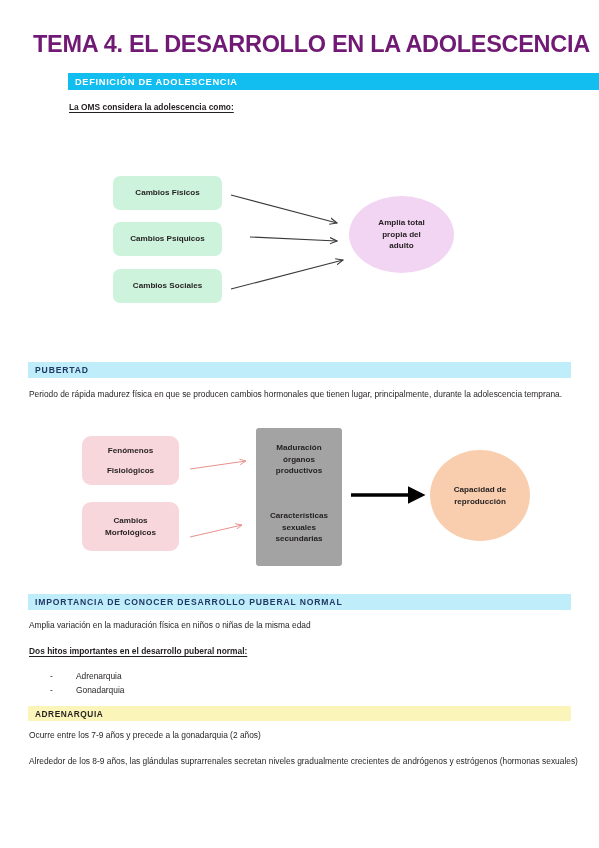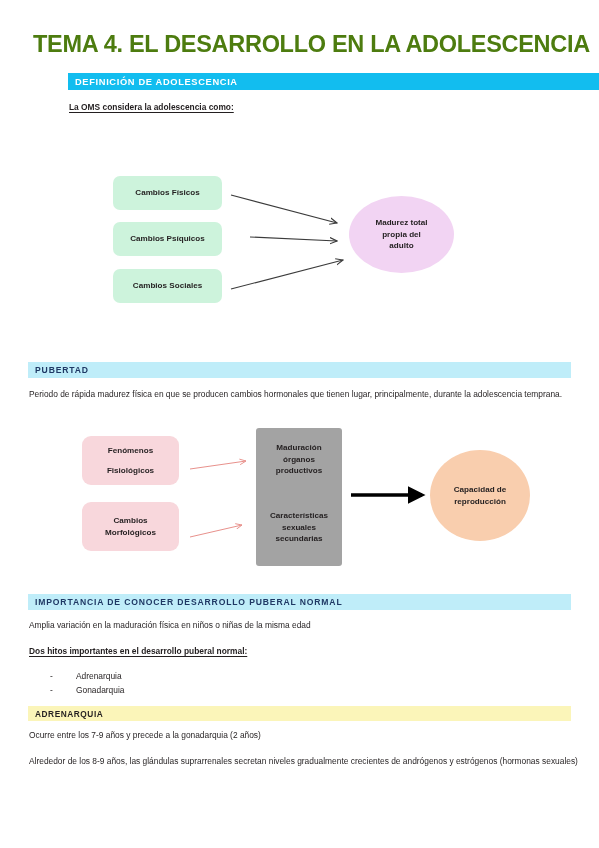--- a/index.html
+++ b/index.html
@@ -23,21 +23,21 @@
 
   
   .doc-title {
     position: absolute;
     left: 33px;
     top: 32px;
     width: 540px;
     font-size: 23.5px;
     font-weight: bold;
     letter-spacing: -0.3px;
-    color: #4d7c0f;
+    color: #701a75;
     line-height: 1.08;
     white-space: nowrap;
   }
 
   
   .bar {
     position: absolute;
     left: 28px;
     width: 543px;
     box-sizing: border-box;
@@ -176,21 +176,21 @@
         <marker id="arrDark" viewBox="0 0 10 10" refX="9" refY="5" markerWidth="7" markerHeight="7" orient="auto-start-reverse">
           <path d="M 0 1 L 9 5 L 0 9" fill="none" stroke="#3B3B3B" stroke-width="1.4"></path>
         </marker>
       </defs>
       <line x1="231" y1="30" x2="337" y2="58" stroke="#3B3B3B" stroke-width="1.15" marker-end="url(#arrDark)"></line>
       <line x1="250" y1="72" x2="337" y2="76" stroke="#3B3B3B" stroke-width="1.15" marker-end="url(#arrDark)"></line>
       <line x1="231" y1="124" x2="343" y2="95" stroke="#3B3B3B" stroke-width="1.15" marker-end="url(#arrDark)"></line>
     </svg>
 
     <div class="node node-circle-violet" style="left:349px; top:31px; width:105px; height:77px;">
-      <span>Madurez total</span>
+      <span>Amplia total</span>
       <span>propia del</span>
       <span>adulto</span>
     </div>
   </div>
 
 
   <div class="bar bar-lightcyan" style="top:362px;">PUBERTAD</div>
 
   <div class="txt" style="left:29px; top:388px; width:543px;">Periodo de rápida madurez física en que se producen cambios hormonales que tienen lugar, principalmente, durante la adolescencia temprana.</div>
 

